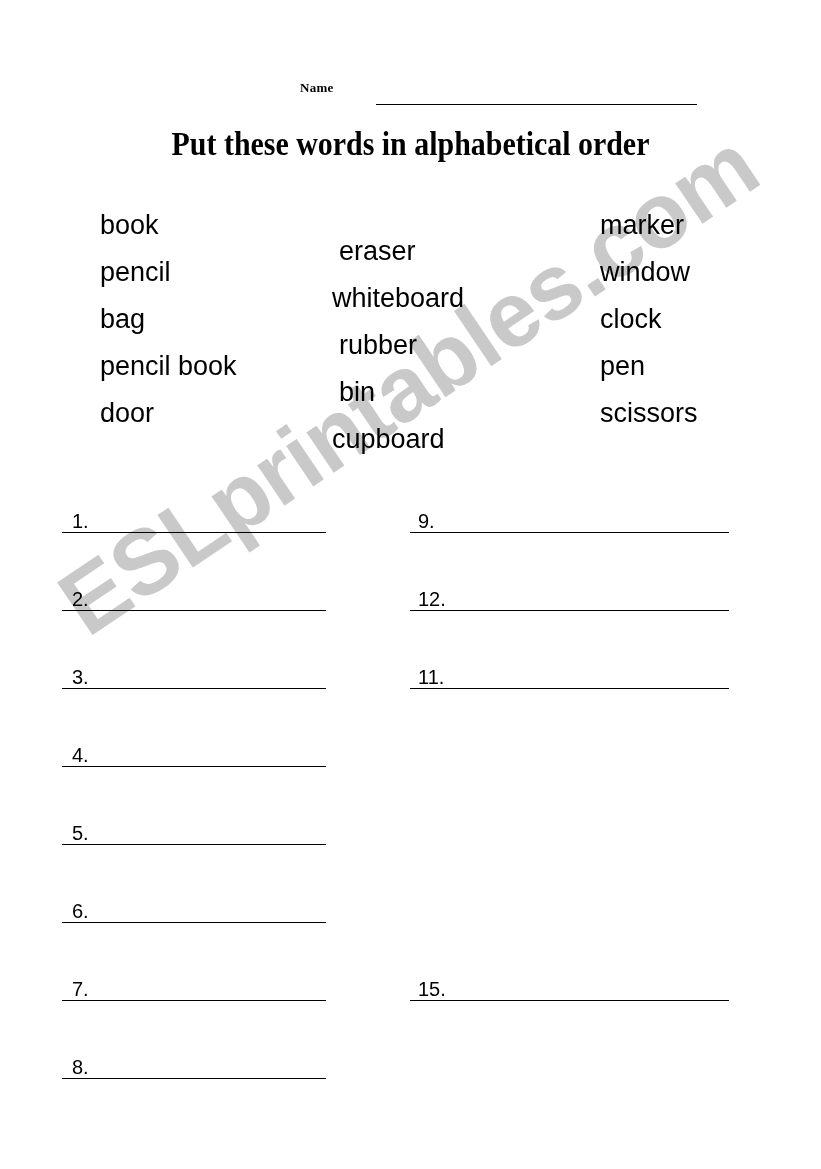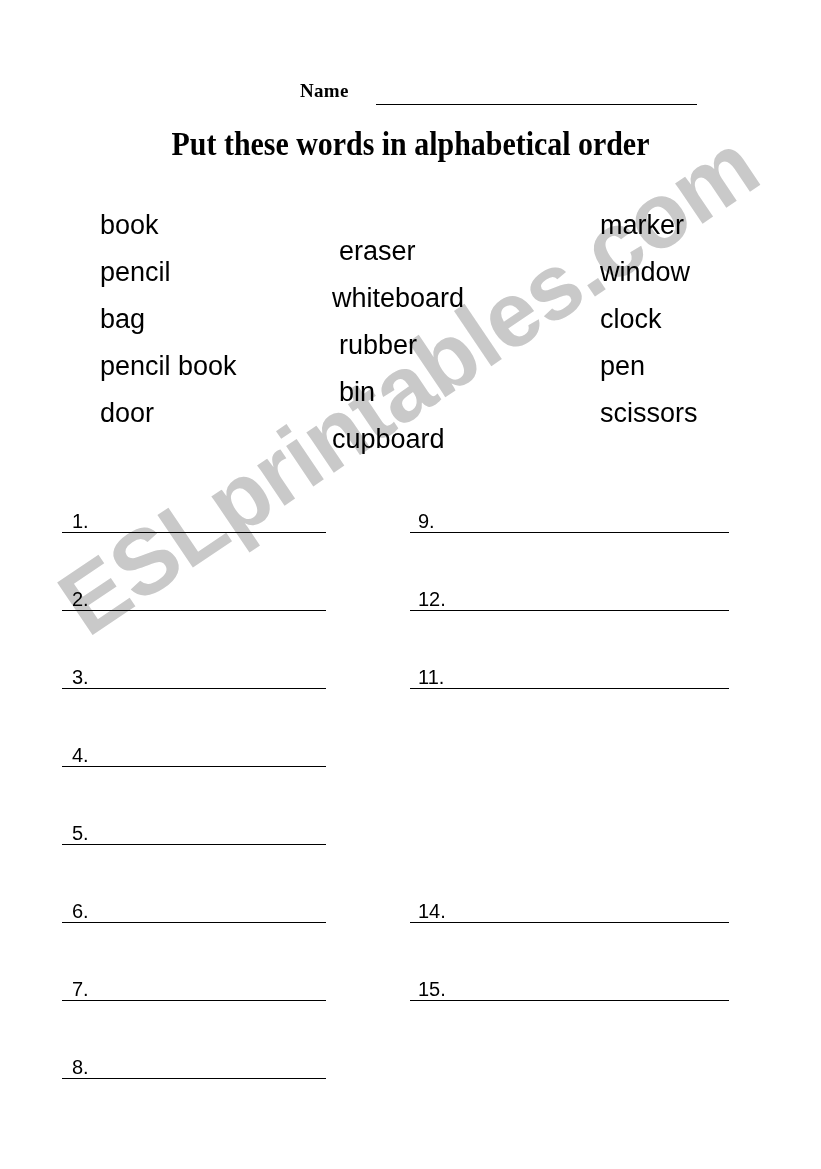--- a/index.html
+++ b/index.html
@@ -45,21 +45,21 @@
     width: 821px;
     height: 30px;
     z-index: 3;
   }
   #name-label {
     position: absolute;
     left: 300px;
     top: 0px;
     font-family: "Liberation Serif", serif;
     font-weight: bold;
-    font-size: 19px;
+    font-size: 13px;
     color: #000000;
     letter-spacing: 0.3px;
   }
   #name-rule {
     position: absolute;
     left: 376px;
     top: 24px;
     width: 321px;
     height: 0;
     border-bottom: 1.4px solid #000000;
@@ -240,24 +240,20 @@
       <span class="rule"></span>
     </div>
     <div class="answer-line right-line" style="top:585px">
       <span class="num">12.</span>
       <span class="rule"></span>
     </div>
     <div class="answer-line right-line" style="top:663px">
       <span class="num">11.</span>
       <span class="rule"></span>
     </div>
-    <div class="answer-line right-line" style="top:897px">
-      <span class="num">14.</span>
-      <span class="rule"></span>
-    </div>
     <div class="answer-line right-line" style="top:975px">
       <span class="num">15.</span>
       <span class="rule"></span>
     </div>
 
   </div>
 
 </div>
 
 </body></html>

